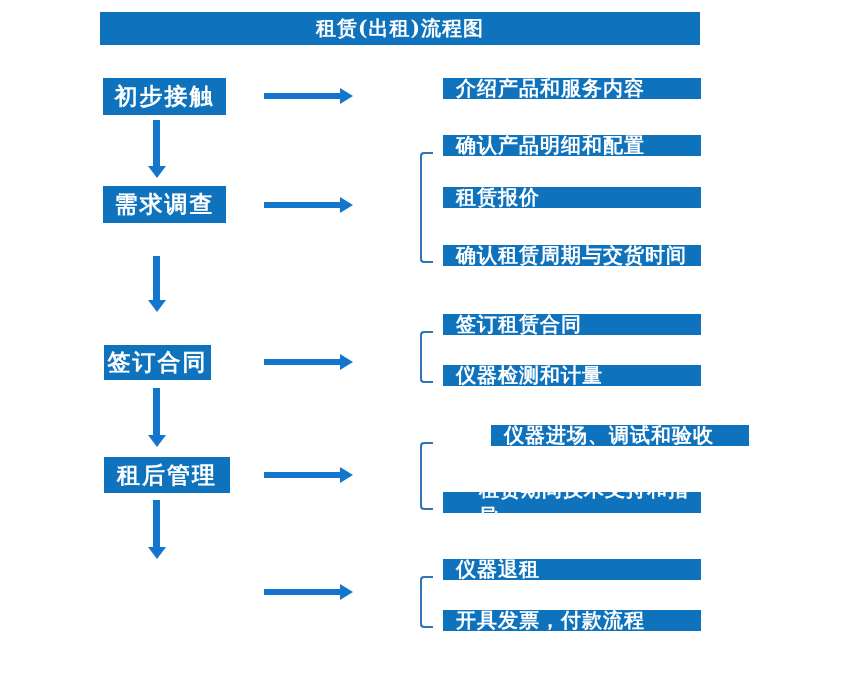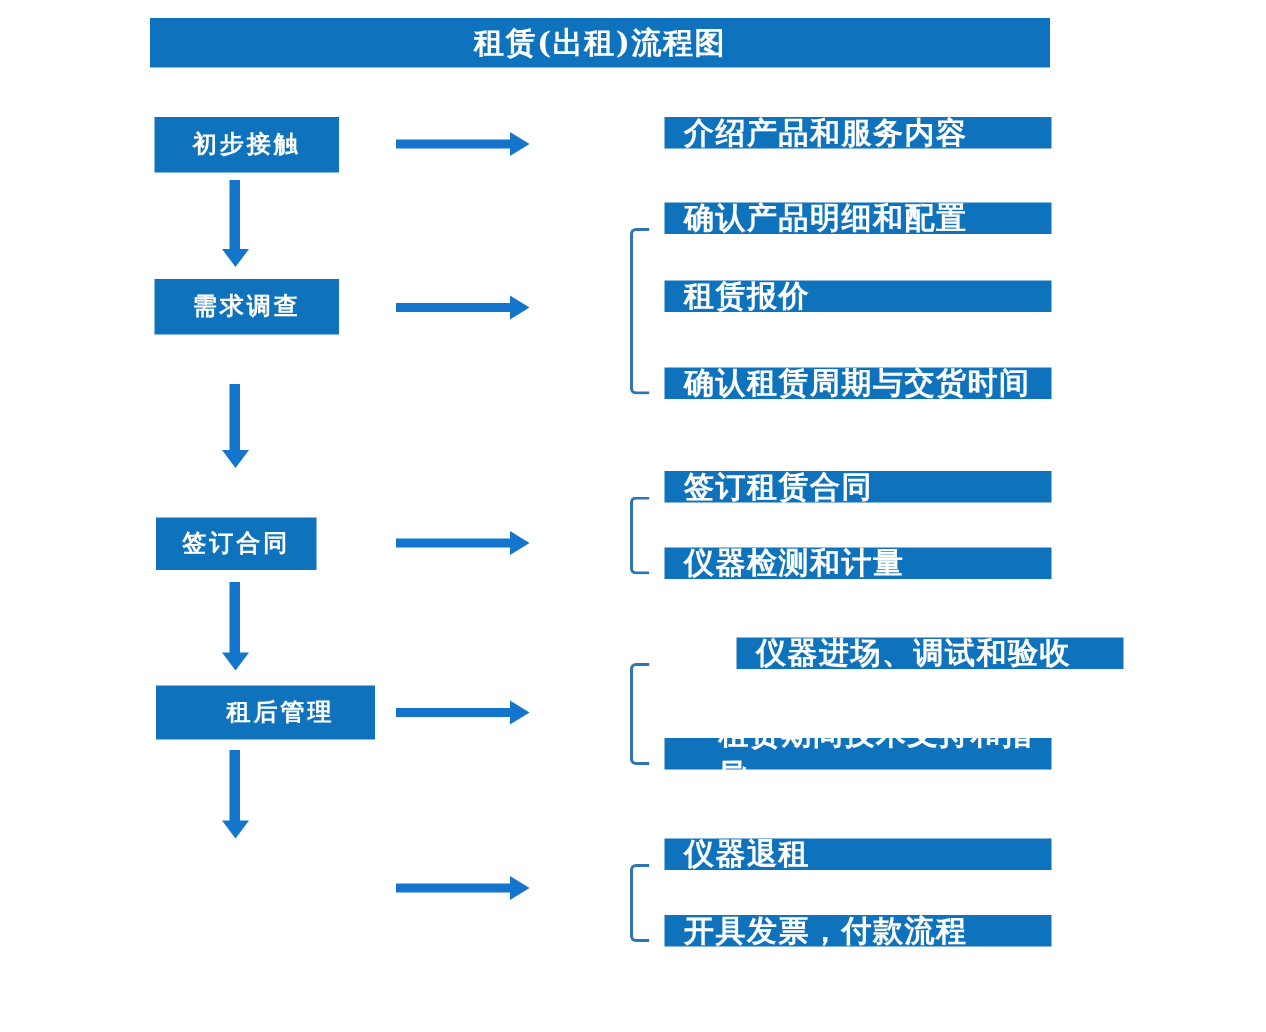--- a/index.html
+++ b/index.html
@@ -25,21 +25,21 @@
     font-weight: 700;
     display: flex;
     align-items: center;
     justify-content: center;
     letter-spacing: 1px;
   }
   .step-box {
     position: absolute;
     background: var(--box, #0E72BC);
     color: var(--text, #ffffff);
-    font-size: 16px;
+    font-size: 23px;
     font-weight: 700;
     display: flex;
     align-items: center;
     justify-content: center;
     letter-spacing: 2px;
     font-family: Liberation Serif, serif;
   }
   .out-box {
     position: absolute;
     left: 443px;
@@ -112,21 +112,21 @@
 </head>
 <body>
 
 <div class="canvas">
 
   <div class="title-bar">租赁(出租)流程图</div>
 
   <div class="step-box" style="left:103px; top:78px; width:123px; height:37px;">初步接触</div>
   <div class="step-box" style="left:103px; top:186px; width:123px; height:37px;">需求调查</div>
   <div class="step-box" style="left:104px; top:345px; width:107px; height:35px;">签订合同</div>
-  <div class="step-box" style="left:104px; top:457px; width:126px; height:36px;padding-left:20px;">租后管理</div>
+  <div class="step-box" style="left:104px; top:457px; width:126px; height:36px;">租后管理</div>
 
   <div class="varrow" style="top:120px; height:58px;">
     <div class="shaft"></div>
     <div class="head"></div>
   </div>
   <div class="varrow" style="top:256px; height:56px;">
     <div class="shaft"></div>
     <div class="head"></div>
   </div>
   <div class="varrow" style="top:388px; height:59px;">

